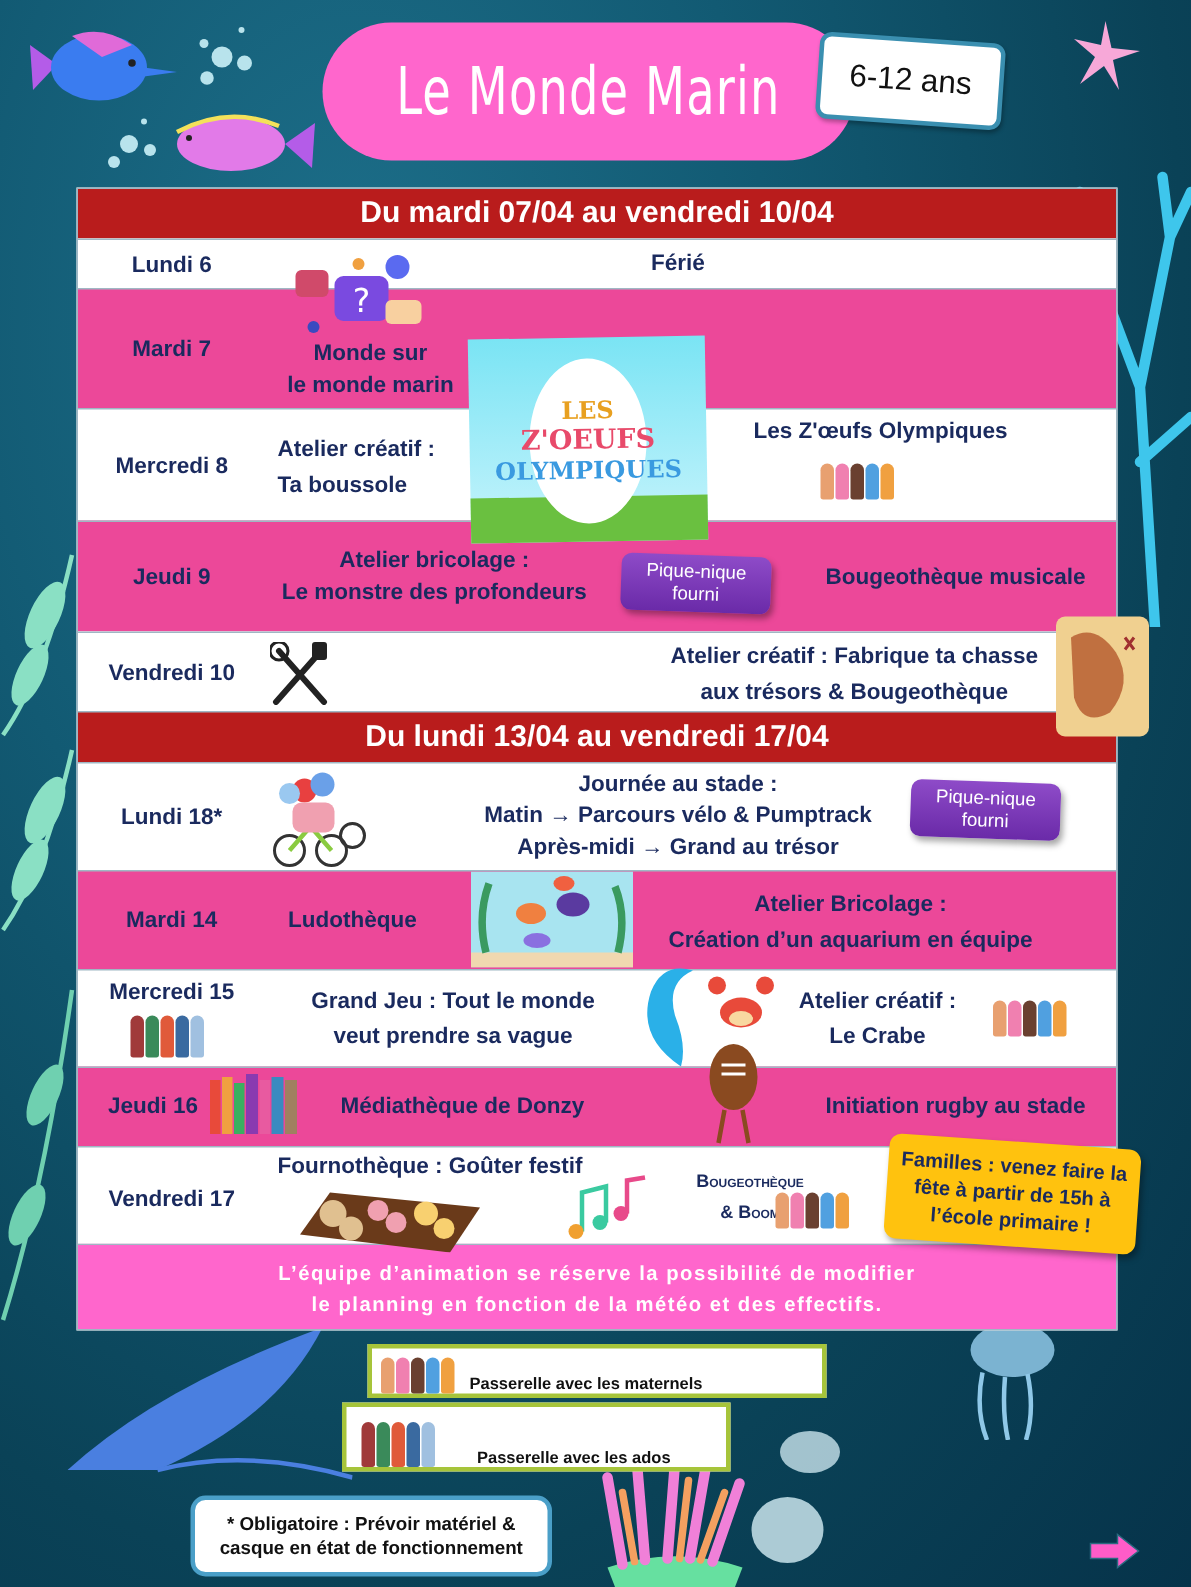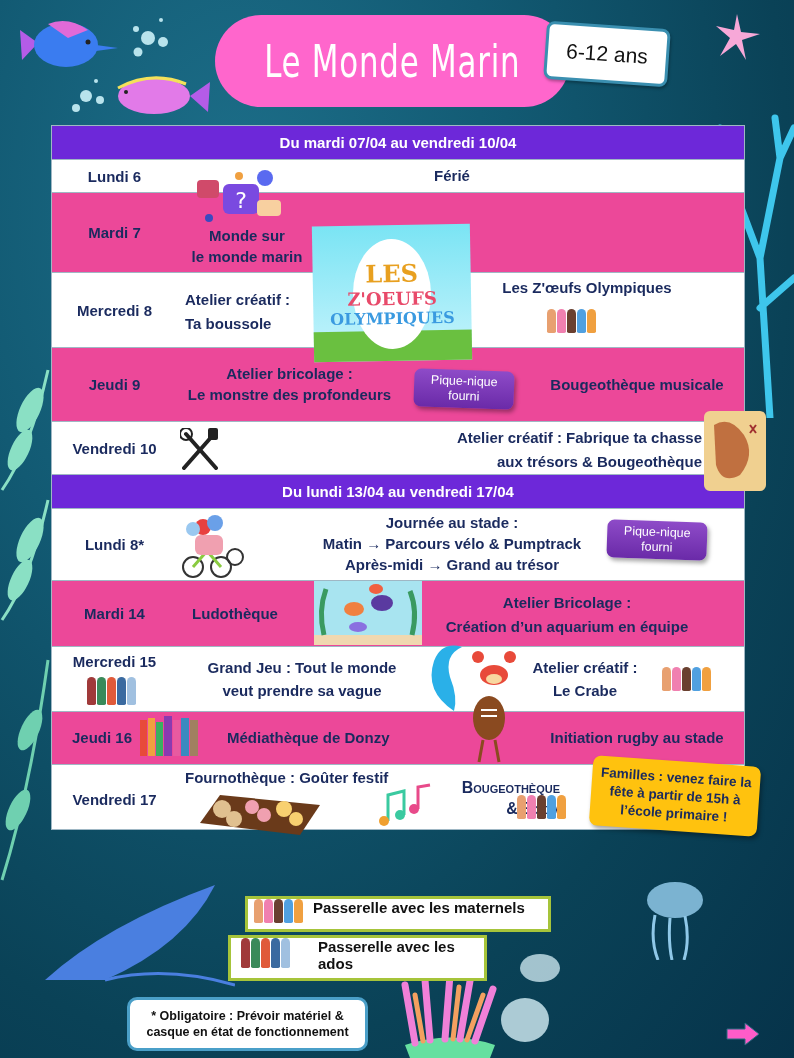--- a/index.html
+++ b/index.html
@@ -24,22 +24,22 @@
     background:#fff; border:3px solid #3a8fb0; border-radius:8px;
     transform:rotate(4deg); display:flex; align-items:center; justify-content:center;
     font-size:21px; color:#111; box-shadow:1px 2px 3px rgba(0,0,0,0.3);
   }
   
   .schedule {
     position:absolute; left:51px; top:125px; width:692px;
     border:1px solid #9fb7c4; background:#fff;
   }
   .week-header {
-    background:#6d28d9; color:#fff; font-weight:bold; text-align:center;
-    font-size:15px; display:flex; align-items:center; justify-content:center;
+    background:#b91c1c; color:#fff; font-weight:bold; text-align:center;
+    font-size:20px; display:flex; align-items:center; justify-content:center;
   }
   .row { position:relative; border-top:1px solid #9fb7c4; color:#1a2a5e; font-weight:bold; font-size:15px; }
   .row.yellow { background:#ec4899; }
   .row.white { background:#fff; }
   .cell { position:absolute; text-align:center; line-height:21px; }
   .day { left:0; width:125px; display:flex; align-items:center; justify-content:center; height:100%; top:0; }
   .footer-note {
     background:#ff66cc; color:#fff; font-weight:bold; text-align:center;
     font-size:13.5px; letter-spacing:1px; line-height:21px; padding:8px 0 6px 0;
     border-top:1px solid #9fb7c4;
@@ -51,21 +51,21 @@
     box-shadow:2px 3px 4px rgba(0,0,0,0.35); transform:rotate(2deg);
   }
   .famille {
     position:absolute; left:591px; top:761px; width:168px; height:70px;
     background:#ffc20e; border-radius:8px; transform:rotate(4deg);
     color:#1a2a5e; font-weight:bold; font-size:13.5px; text-align:center; line-height:18px;
     display:flex; align-items:center; justify-content:center; box-shadow:2px 3px 4px rgba(0,0,0,0.35);
   }
   .legend-box {
     position:absolute; background:#fff; border:3px solid #a6c43a;
-    color:#111; font-weight:bold; font-size:15px; display:flex; align-items:flex-start;
+    color:#111; font-weight:bold; font-size:11px; display:flex; align-items:flex-end;
   }
   .note-box {
     position:absolute; left:127px; top:997px; width:235px; height:48px;
     background:#fff; border:3px solid #4a9fc8; border-radius:10px;
     color:#111; font-weight:bold; font-size:12.5px; text-align:center; line-height:16px;
     display:flex; align-items:center; justify-content:center;
   }
   .next-arrow { position:absolute; left:725px; top:1022px; }
   
   .kids { display:flex; gap:1px; }
@@ -186,30 +186,30 @@
     <div class="cell" style="left:480px;width:210px;top:26px">Bougeothèque musicale</div>
   </div>
 
   <div class="row white" style="height:52px">
     <div class="cell day">Vendredi 10</div>
     <svg class="abs" style="left:128px;top:6px" width="40" height="42" viewBox="0 0 40 42">
       <path d="M4,40 L34,6 M36,40 L6,6" stroke="#222" stroke-width="4" stroke-linecap="round"></path>
       <rect x="28" y="0" width="10" height="12" rx="2" fill="#222"></rect>
       <ellipse cx="6" cy="6" rx="6" ry="6" fill="none" stroke="#222" stroke-width="2"></ellipse>
     </svg>
-    <div class="cell" style="left:385px;width:265px;top:5px;text-align:right">
+    <div class="cell" style="left:385px;width:265px;top:5px;text-align:center">
       <div>Atelier créatif : Fabrique ta chasse</div>
       <div style="margin-top:3px">aux trésors &amp; Bougeothèque</div>
     </div>
   </div>
 
   <div class="week-header" style="height:33px;border-top:1px solid #9fb7c4">Du lundi 13/04 au vendredi 17/04</div>
 
   <div class="row white" style="height:71px">
-    <div class="cell day">Lundi 8*</div>
+    <div class="cell day">Lundi 18*</div>
     <svg class="abs" style="left:127px;top:2px" width="68" height="68" viewBox="0 0 68 68">
       <circle cx="14" cy="56" r="10" fill="none" stroke="#333" stroke-width="2"></circle>
       <circle cx="42" cy="56" r="10" fill="none" stroke="#333" stroke-width="2"></circle>
       <circle cx="56" cy="46" r="8" fill="none" stroke="#333" stroke-width="2"></circle>
       <path d="M14,56 L28,40 L42,56" stroke="#8acb40" stroke-width="3" fill="none"></path>
       <circle cx="24" cy="16" r="8" fill="#e84040"></circle>
         <circle cx="36" cy="12" r="8" fill="#6aa0e8"></circle>
         <circle cx="14" cy="18" r="7" fill="#9ac8f0"></circle>
       <rect x="16" y="24" width="28" height="20" rx="6" fill="#f0a0b0"></rect>
     </svg>
@@ -306,49 +306,53 @@
       <circle cx="84" cy="20" r="8" fill="#f8d070"></circle>
         <circle cx="96" cy="30" r="7" fill="#f8d070"></circle>
     </svg>
     <svg class="abs" style="left:322px;top:18px" width="60" height="46" viewBox="0 0 60 46">
       <path d="M14,38 L14,12 L30,8 L30,32" stroke="#3acaa0" stroke-width="3" fill="none"></path>
       <circle cx="10" cy="38" r="5" fill="#f0a030"></circle>
         <circle cx="26" cy="32" r="5" fill="#3acaa0"></circle>
       <path d="M44,26 L44,4 L56,2" stroke="#e84a8a" stroke-width="3" fill="none"></path>
       <circle cx="40" cy="26" r="5" fill="#e84a8a"></circle>
     </svg>
-    <div class="cell" style="left:388px;width:120px;top:12px;text-align:right;font-variant:small-caps;font-size:16px">
+    <div class="cell" style="left:388px;width:120px;top:12px;text-align:center;font-variant:small-caps;font-size:12px">
       <div>Bougeothèque</div>
       <div>&amp; Boom</div>
     </div>
     <div class="abs kids" style="left:465px;top:30px">
       <div class="kid" style="background:#e8a070"></div>
         <div class="kid" style="background:#f080b0"></div>
         <div class="kid" style="background:#6a4030"></div>
         <div class="kid" style="background:#50a0e0"></div>
         <div class="kid" style="background:#f0a040"></div>
     </div>
   </div>
 
+  <div class="footer-note">
+    <div>L’équipe d’animation se réserve la possibilité de modifier</div>
+    <div>le planning en fonction de la météo et des effectifs.</div>
+  </div>
 </div>
 
 <svg class="abs" style="left:195px;top:170px" width="90" height="52" viewBox="0 0 90 52">
   <rect x="2" y="10" width="22" height="18" rx="4" fill="#d04a6a"></rect>
   <rect x="28" y="14" width="36" height="30" rx="6" fill="#7a4ae0"></rect>
   <text x="46" y="38" font-size="22" fill="#fff" text-anchor="middle" font-family="DejaVu Sans, sans-serif">?</text>
   <circle cx="70" cy="8" r="8" fill="#5a6af0"></circle>
   <rect x="62" y="30" width="24" height="16" rx="4" fill="#f8d0a0"></rect>
   <circle cx="14" cy="48" r="4" fill="#3a4ac0"></circle>
   <circle cx="44" cy="6" r="4" fill="#f0a040"></circle>
 </svg>
 
 <div class="abs" style="left:313px;top:225px;width:158px;height:136px;background:linear-gradient(#7ae4f4,#c8f4fc);transform:rotate(-1deg);display:flex;flex-direction:column;align-items:center;justify-content:center;font-weight:bold;font-family:'DejaVu Serif',serif;">
   <div style="position:absolute;bottom:0;left:0;right:0;height:30px;background:#6ac040"></div>
   <div style="position:absolute;left:40px;top:14px;width:78px;height:110px;border-radius:50%;background:#fff"></div>
-  <div style="position:relative;color:#e8a020;font-size:24px">LES</div>
+  <div style="position:relative;color:#e8a020;font-size:16px">LES</div>
   <div style="position:relative;color:#e84a6a;font-size:18px">Z'OEUFS</div>
   <div style="position:relative;color:#3a9ae0;font-size:16px">OLYMPIQUES</div>
 </div>
 
 <svg class="abs" style="left:700px;top:405px" width="70" height="90" viewBox="0 0 70 90">
   <rect x="4" y="6" width="62" height="80" rx="6" fill="#f0d090"></rect>
   <path d="M14,20 Q30,10 44,30 Q56,50 40,70 Q22,80 16,60 Z" fill="#c07040"></path>
   <path d="M50,20 L56,28 M56,20 L50,28" stroke="#a03030" stroke-width="2"></path>
 </svg>
 

